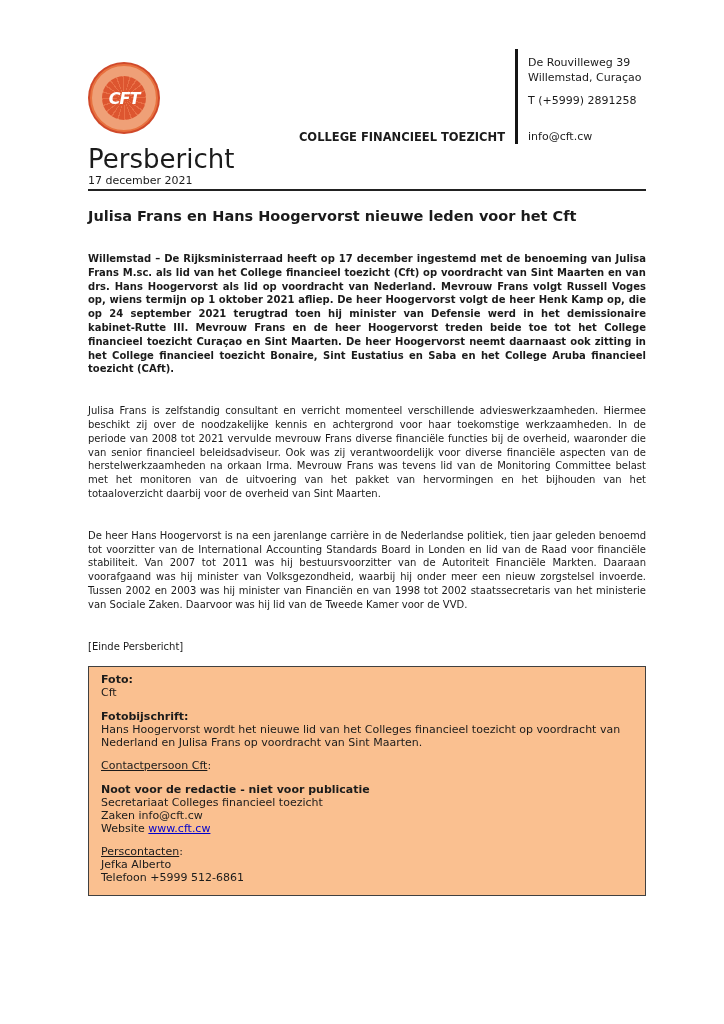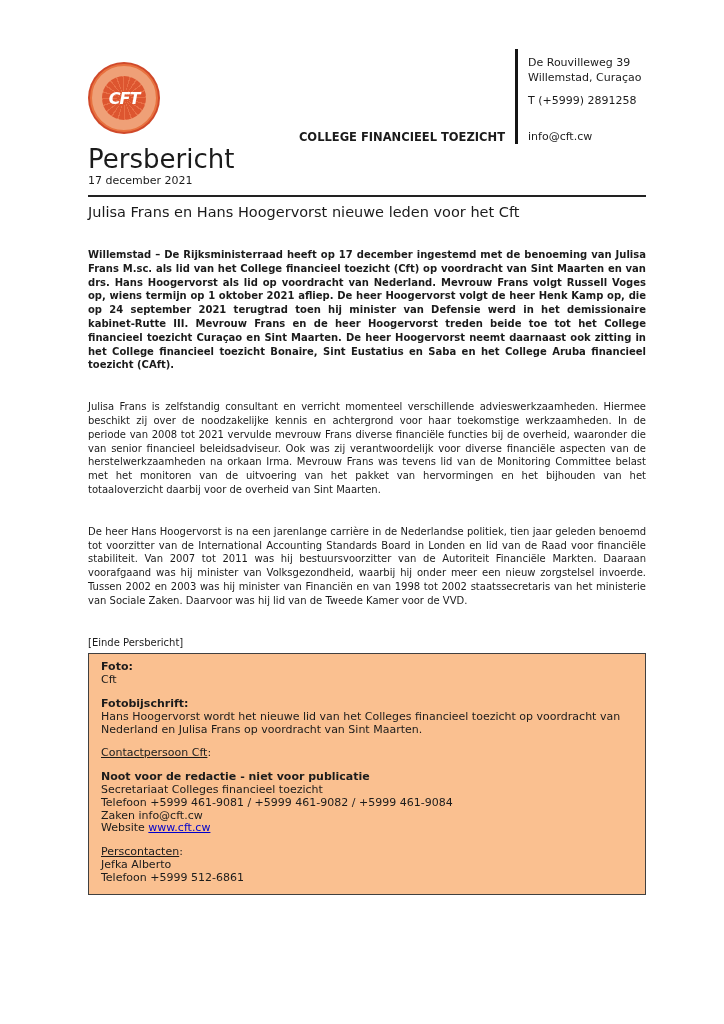--- a/index.html
+++ b/index.html
@@ -60,38 +60,38 @@
   .v-divider { width: 3px; height: 95px; background: #151515; margin-right: 10px; flex: none; }
   .address { font-size: 11px; line-height: 15px; margin-top: 7px; width: 118px; }
   .address .phone { margin-top: 8px; }
   .address .email { margin-top: 21px; }
 
   
   .doc-type { font-size: 26px; line-height: 30px; margin-top: 0; }
   .date {
     font-size: 11px;
     line-height: 13px;
-    padding-bottom: 8px;
+    padding-bottom: 2px;
     border-bottom: 2px solid #222222;
   }
-  .headline { font-size: 14.5px; font-weight: normal; margin: 7px 0 0 0; }
+  .headline { font-size: 14.5px; font-weight: bold; margin: 17px 0 0 0; }
 
   
   .para {
     font-size: 10px;
     line-height: 13.8px;
     text-align: justify;
     margin: 28px 0 0 0;
   }
   .para.bold { font-weight: bold; }
   .para.end-marker { text-align: left; }
 
   
   .editor-box {
-    margin-top: 4px;
+    margin-top: 13px;
     background: var(--box_fill, #FAC090);
     border: 1px solid var(--box_border, #404040);
     box-sizing: border-box;
     padding: 7px 12px 10px 12px;
     font-size: 11px;
     line-height: 12.8px;
   }
   .editor-box .b { font-weight: bold; }
   .editor-box .gap { margin-top: 11px; }
   .editor-box .u { text-decoration: underline; }
@@ -146,21 +146,20 @@
     <div class="b">Foto:</div>
     <div>Cft</div>
 
     <div class="gap b">Fotobijschrift:</div>
     <div class="caption">Hans Hoogervorst wordt het nieuwe lid van het Colleges financieel toezicht op voordracht van Nederland en Julisa Frans op voordracht van Sint Maarten.</div>
 
     <div class="gap"><span class="u">Contactpersoon Cft</span><span>:</span></div>
 
     <div class="gap b">Noot voor de redactie - niet voor publicatie</div>
     <div>Secretariaat Colleges financieel toezicht</div>
-    <div>Telefoon +5999 461-9081 / +5999 461-9082 / +5999 461-9084</div>
     <div>Zaken info@cft.cw</div>
     <div><span>Website</span> <a class="link" href="#">www.cft.cw</a></div>
 
     <div class="gap"><span class="u">Perscontacten</span><span>:</span></div>
     <div>Jefka Alberto</div>
     <div>Telefoon +5999 512-6861</div>
   </div>
 
 
 </div>

